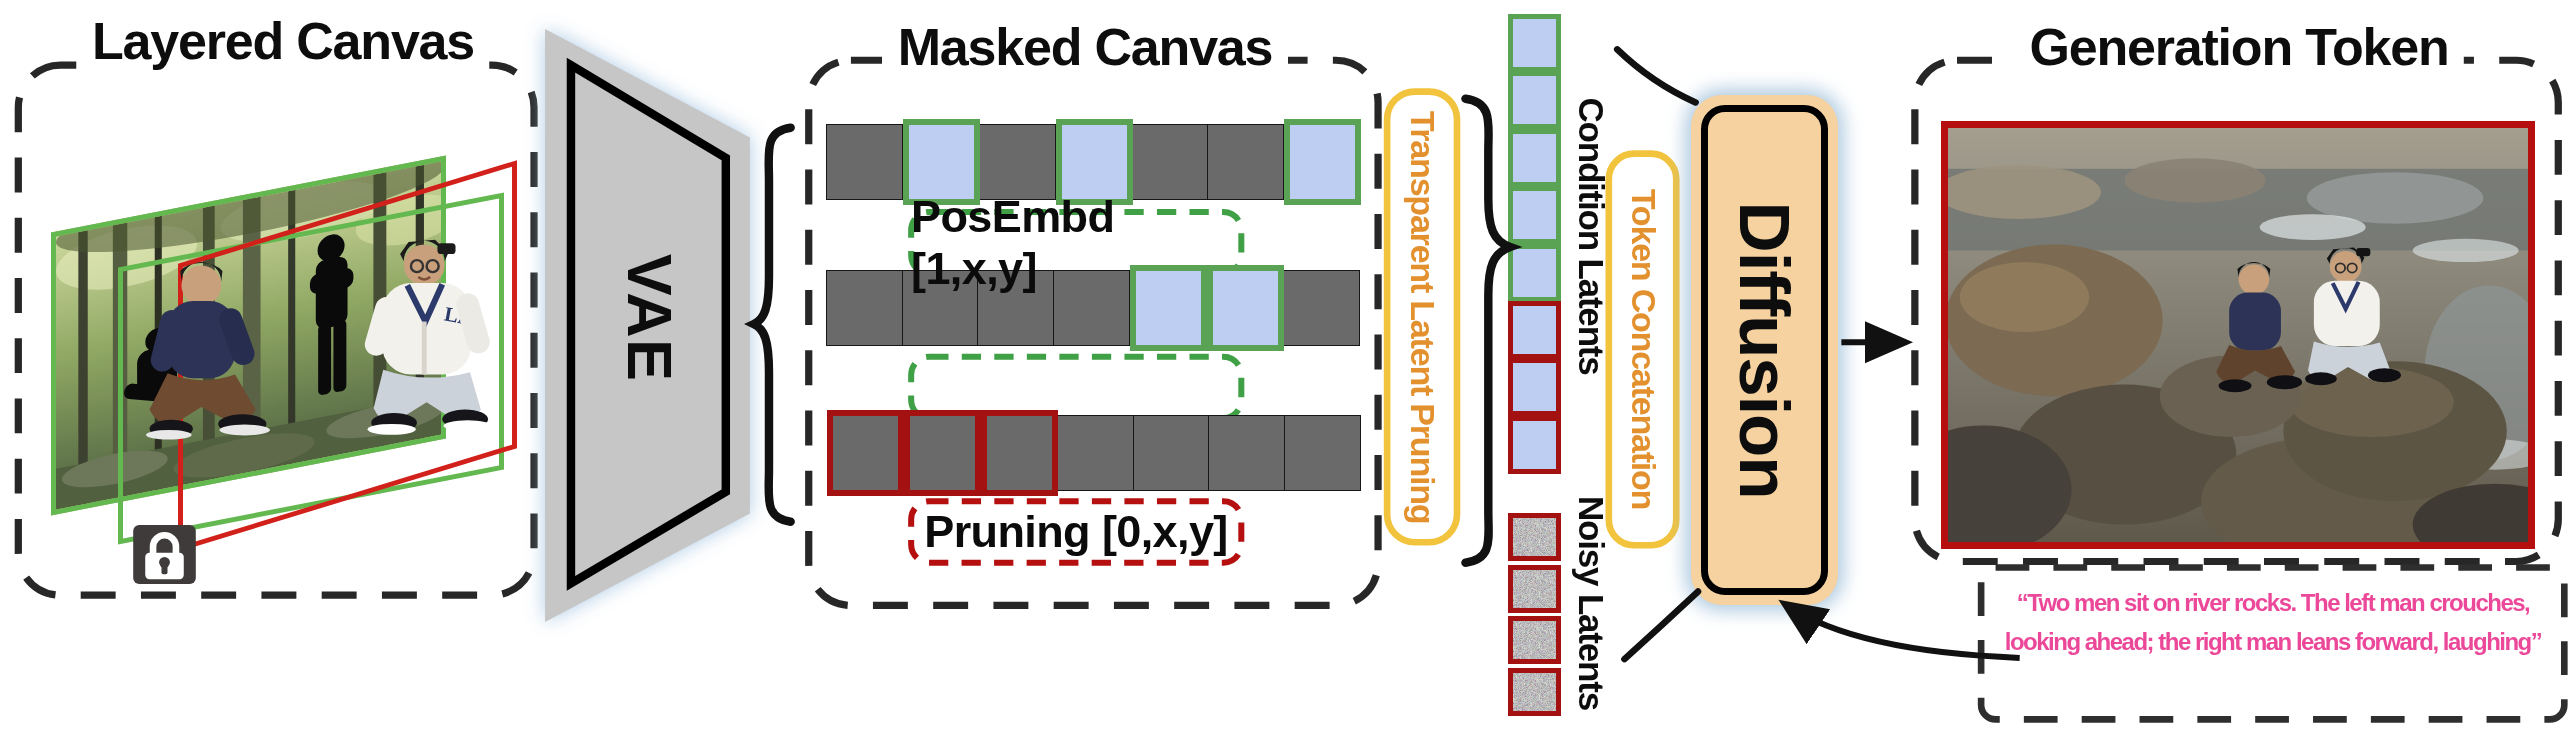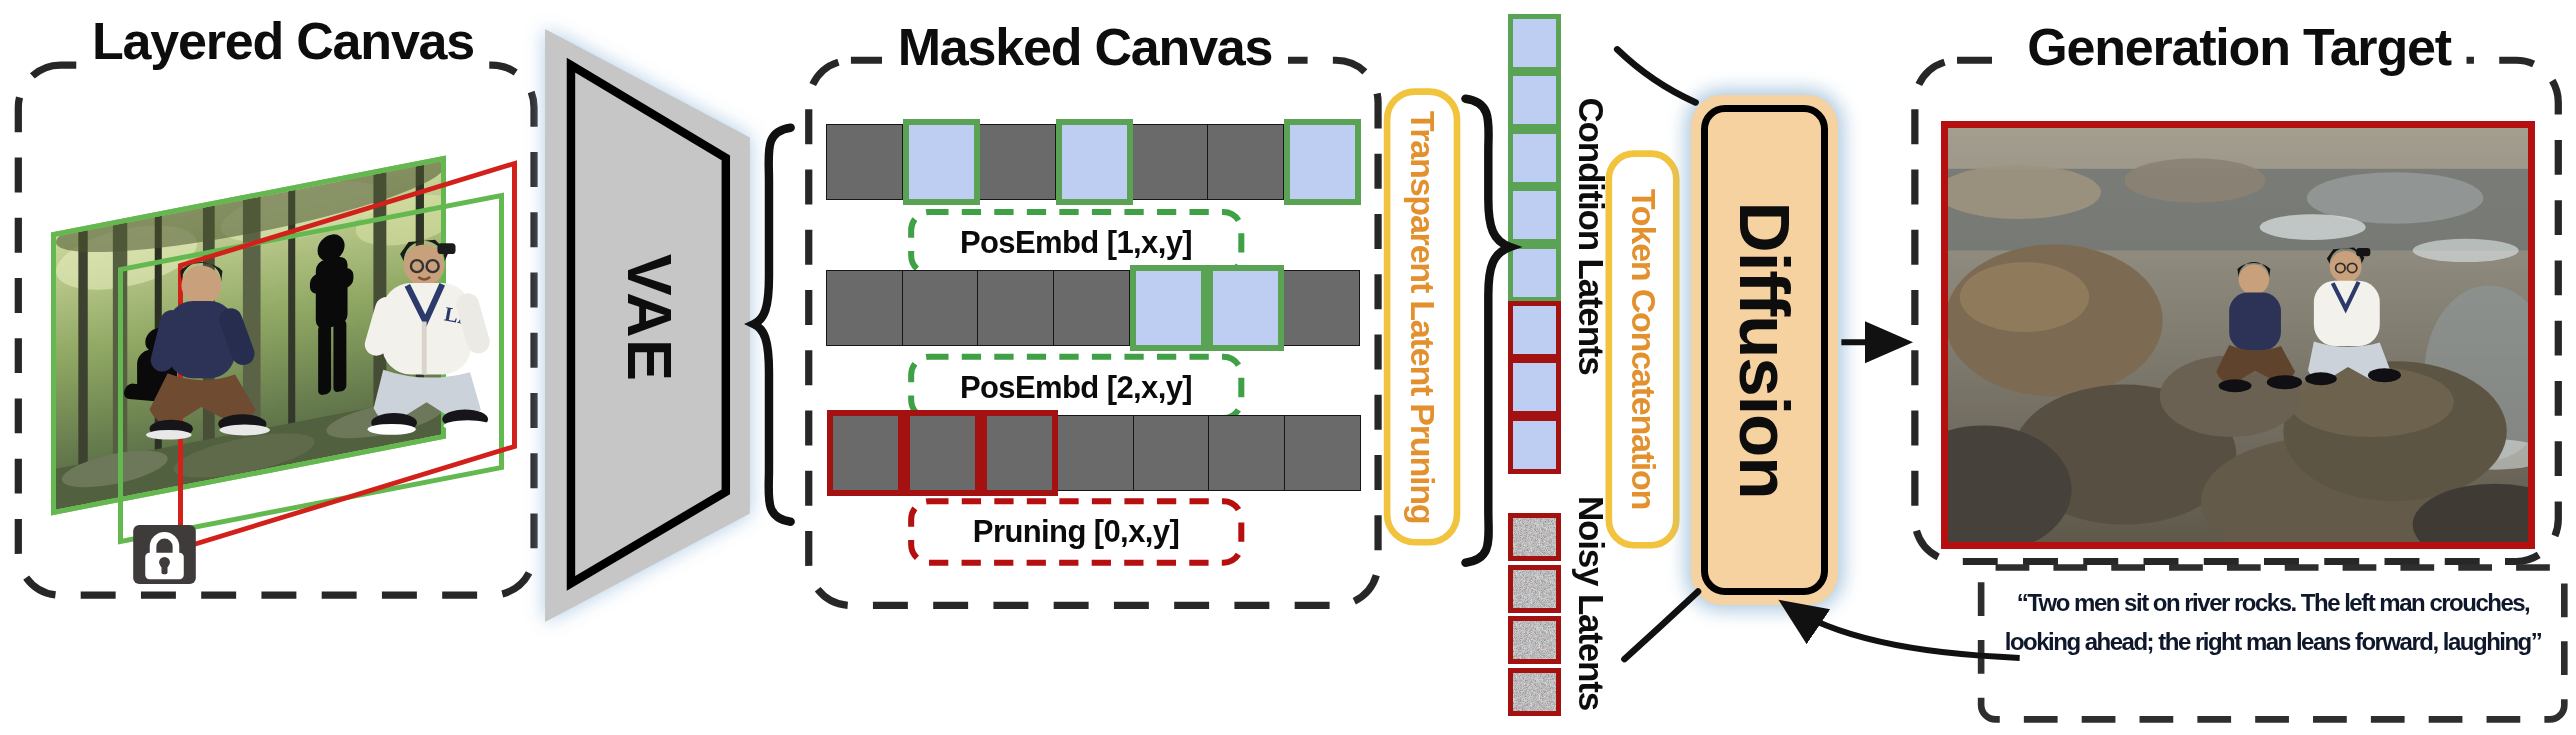--- a/index.html
+++ b/index.html
@@ -20,38 +20,38 @@
   .layer-front{left:178px;top:212px;width:339px;height:288px;border:5.4px solid #d2211b;
     transform:skewY(-17deg);z-index:2;background:transparent;}
   .people-svg{position:absolute;left:124px;top:230px;width:389px;height:259px;z-index:3;}
   .lock-badge{position:absolute;left:133px;top:525px;width:63px;height:59px;z-index:5;}
   .token-row{position:absolute;left:827px;display:flex;z-index:2;}
   .cell{box-sizing:border-box;width:77px;height:76px;}
   .cell.gray{background:#6a6a6a;border:1.2px solid #161616;margin-left:-1.2px;}
   .cell.masked{background:#bdcef2;border:6px solid #5aa254;height:86px;margin-top:-4.8px;z-index:2;}
   .cell.locked{background:#6a6a6a;border:6px solid #a31210;height:86px;margin-top:-4.8px;z-index:2;}
   .posembd{position:absolute;left:911px;width:330px;height:61px;z-index:3;display:flex;
-    align-items:center;justify-content:center;font-size:31px;font-weight:bold;letter-spacing:-0.6px;color:#0b0b0b;}
+    align-items:center;justify-content:center;font-size:45px;font-weight:bold;letter-spacing:-0.6px;color:#0b0b0b;}
   .lat-col{position:absolute;left:1508px;display:flex;flex-direction:column;z-index:2;}
   .lat{box-sizing:border-box;width:53px;height:58px;background:#bdcef2;margin-top:-0.6px;}
   .lat.green{border:5.4px solid #5aa254;}
   .lat.red{border:5.4px solid #a31210;}
   .noisy{box-sizing:border-box;width:53px;height:48px;border:5.4px solid #a31210;margin-bottom:3.6px;
     overflow:hidden;position:relative;background:#777;}
   .noisy svg{display:block;width:100%;height:100%;}
   .diffusion-box{position:absolute;left:1691px;top:95px;width:147px;height:510px;background:#f5d2a0;
     border-radius:31px;z-index:3;box-shadow:0 0 18px 6px rgba(150,185,215,0.75);}
   .diffusion-inner{position:absolute;left:9.6px;top:9.6px;right:9.6px;bottom:9.6px;
     border:7.2px solid #000;border-radius:24px;}
   .vae-svg{position:absolute;left:530px;top:12px;width:241px;height:627px;z-index:2;
     filter:drop-shadow(0 0 9.6px rgba(170,200,228,0.95));}
   .target-img{position:absolute;left:1941px;top:121px;width:594px;height:428px;z-index:2;
     box-sizing:border-box;border:7.8px solid #b5100f;overflow:hidden;background:#8b887c;}
   .caption-text{position:absolute;left:1990px;top:583px;width:566px;z-index:3;text-align:center;
-    font-weight:bold;font-size:24px;letter-spacing:-1.5px;line-height:39px;color:#0f172a;}
+    font-weight:bold;font-size:24px;letter-spacing:-1.5px;line-height:39px;color:#ec4899;}
 </style>
 </head>
 <body>
 
 <div class="canvas">
 
   <svg id="svg-frames" class="overlay" width="2576" height="735" viewBox="0 0 4275 1220">
 
     <rect x="30" y="108" width="856" height="880" rx="70" fill="none" stroke="#272727" stroke-width="12" stroke-dasharray="58 42"></rect>
 
@@ -184,21 +184,20 @@
 
   <div class="token-row" style="top:270px;">
       <div class="cell gray"></div>
       <div class="cell gray"></div>
       <div class="cell gray"></div>
       <div class="cell gray"></div>
       <div class="cell masked"></div>
       <div class="cell masked"></div>
       <div class="cell gray"></div>
     </div>
-  <div class="posembd" style="top:357px;">PosEmbd [2,x,y]</div>
 
   <div class="token-row" style="top:415px;">
       <div class="cell locked"></div>
       <div class="cell locked"></div>
       <div class="cell locked"></div>
       <div class="cell gray"></div>
       <div class="cell gray"></div>
       <div class="cell gray"></div>
       <div class="cell gray"></div>
     </div>
@@ -244,21 +243,21 @@
   </div>
 
   <div class="vlabel" style="left:1591px;top:236px;font-size:35px;letter-spacing:-1.2px;">Condition Latents</div>
   <div class="vlabel" style="left:1591px;top:603px;font-size:35px;letter-spacing:-1.2px;">Noisy Latents</div>
 
   <div class="diffusion-box">
     <div class="diffusion-inner"></div>
   </div>
   <div class="vlabel" style="left:1764px;top:350px;font-size:71px;letter-spacing:-1.2px;z-index:5;">Diffusion</div>
 
-  <div class="sec-title" style="left:2239px;top:17px;">Generation Target</div>
+  <div class="sec-title" style="left:2239px;top:17px;">Generation Token</div>
 
   <div class="target-img">
     <svg width="100%" height="100%" viewBox="0 0 986 710" preserveAspectRatio="none">
       <defs>
         <linearGradient id="rg" x1="0" y1="0" x2="0" y2="1">
           <stop offset="0" stop-color="#a49e8f"></stop>
             <stop offset="0.35" stop-color="#8b887b"></stop>
           <stop offset="1" stop-color="#5f594c"></stop>
         </linearGradient>
       </defs>

